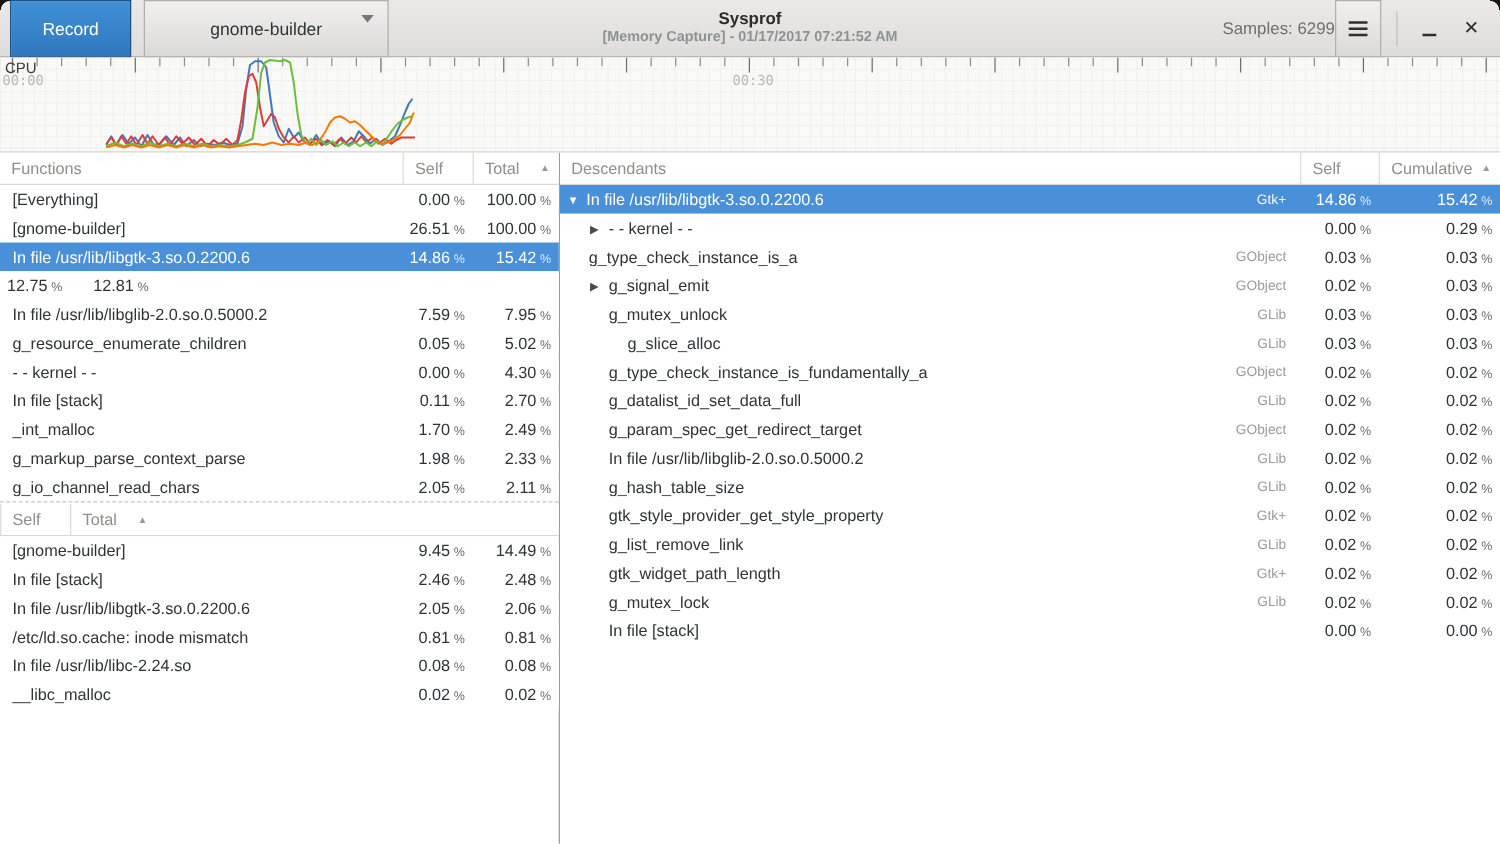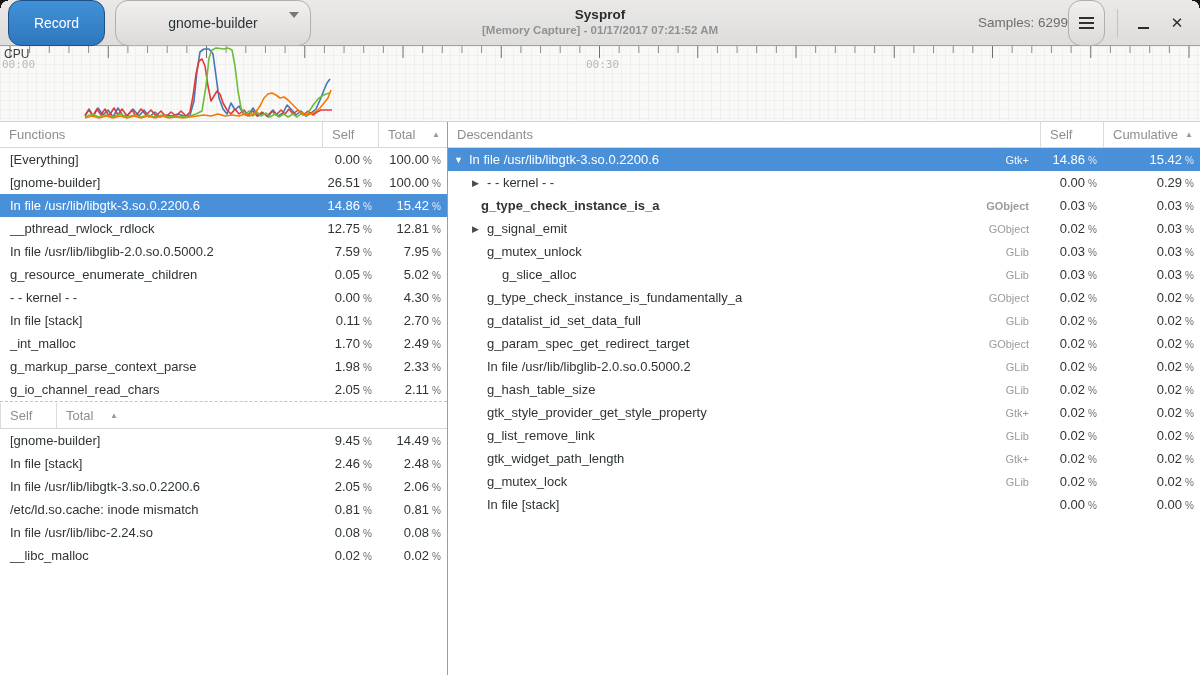--- a/index.html
+++ b/index.html
@@ -6,21 +6,21 @@
   html,body { width:1200px; height:675px; overflow:hidden; }
   body { font-family:"Liberation Sans", sans-serif; font-size:13px; color:#2e3436; background:#ffffff; position:relative; }
 
   
   .headerbar { position:relative; height:46px; background:linear-gradient(#eae9e8,#dedddb);
                border-bottom:1px solid #a3a2a0; display:flex; align-items:center; padding:0 6px; }
   .corner { position:absolute; width:8px; height:8px; top:0; z-index:9; }
   .corner.tl { left:0;  background:radial-gradient(circle at 8px 8px, rgba(0,0,0,0) 7px, #151515 7.5px); }
   .corner.tr { right:0; background:radial-gradient(circle at 0 8px,  rgba(0,0,0,0) 7px, #151515 7.5px); }
 
-  .btn { height:46px; border-radius:13px; display:flex; align-items:center; justify-content:center; cursor:default; }
+  .btn { height:46px; border-radius:0; display:flex; align-items:center; justify-content:center; cursor:default; }
   .record-btn { width:97px; margin-left:2px; color:#ffffff; font-size:14px;
                 background:linear-gradient(#4191d8,#2f77bd); border:1px solid #1c5187; }
   .combo { width:196px; margin-left:10px; font-size:14px; color:#2e3436; position:relative;
            background:linear-gradient(#f1f0ef,#dbdad8); border:1px solid #b0afac; }
   .combo .chevron { position:absolute; right:11px; top:11px; width:0; height:0;
                     border-left:5px solid transparent; border-right:5px solid transparent; border-top:6px solid #77767b; }
 
   .title-block { position:absolute; left:0; right:0; top:6px; text-align:center; pointer-events:none; }
   .title-block .title { font-weight:bold; font-size:13.5px; color:#2b2b2b; line-height:17px; }
   .title-block .subtitle { font-size:11.5px; color:#8f9293; line-height:15px;font-weight:bold; }
@@ -199,21 +199,20 @@
           <div class="cell-name">[gnome-builder]</div>
           <div class="pct w-self-l"><span>26.51</span><span class="sign">%</span></div>
           <div class="pct w-total-l"><span>100.00</span><span class="sign">%</span></div>
         </div>
         <div class="row selected">
           <div class="cell-name">In file /usr/lib/libgtk-3.so.0.2200.6</div>
           <div class="pct w-self-l"><span>14.86</span><span class="sign">%</span></div>
           <div class="pct w-total-l"><span>15.42</span><span class="sign">%</span></div>
         </div>
         <div class="row">
-          <div class="cell-name">__pthread_rwlock_rdlock</div>
           <div class="pct w-self-l"><span>12.75</span><span class="sign">%</span></div>
           <div class="pct w-total-l"><span>12.81</span><span class="sign">%</span></div>
         </div>
         <div class="row">
           <div class="cell-name">In file /usr/lib/libglib-2.0.so.0.5000.2</div>
           <div class="pct w-self-l"><span>7.59</span><span class="sign">%</span></div>
           <div class="pct w-total-l"><span>7.95</span><span class="sign">%</span></div>
         </div>
         <div class="row">
           <div class="cell-name">g_resource_enumerate_children</div>
@@ -310,21 +309,21 @@
         </div>
         <div class="row">
           <div class="cell-name" style="padding-left: 24px;">
             <span class="expander">▶</span>
             <span>- - kernel - -</span>
           </div>
           <div class="pct w-self-r"><span>0.00</span><span class="sign">%</span></div>
           <div class="pct w-total-r"><span>0.29</span><span class="sign">%</span></div>
         </div>
         <div class="row">
-          <div class="cell-name" style="padding-left: 18px; font-weight: bold;">
+          <div class="cell-name" style="padding-left: 8px;">
             <span class="expander"></span>
             <span>g_type_check_instance_is_a</span>
             <span class="lib-tag">GObject</span>
           </div>
           <div class="pct w-self-r"><span>0.03</span><span class="sign">%</span></div>
           <div class="pct w-total-r"><span>0.03</span><span class="sign">%</span></div>
         </div>
         <div class="row">
           <div class="cell-name" style="padding-left: 24px;">
             <span class="expander">▶</span>

